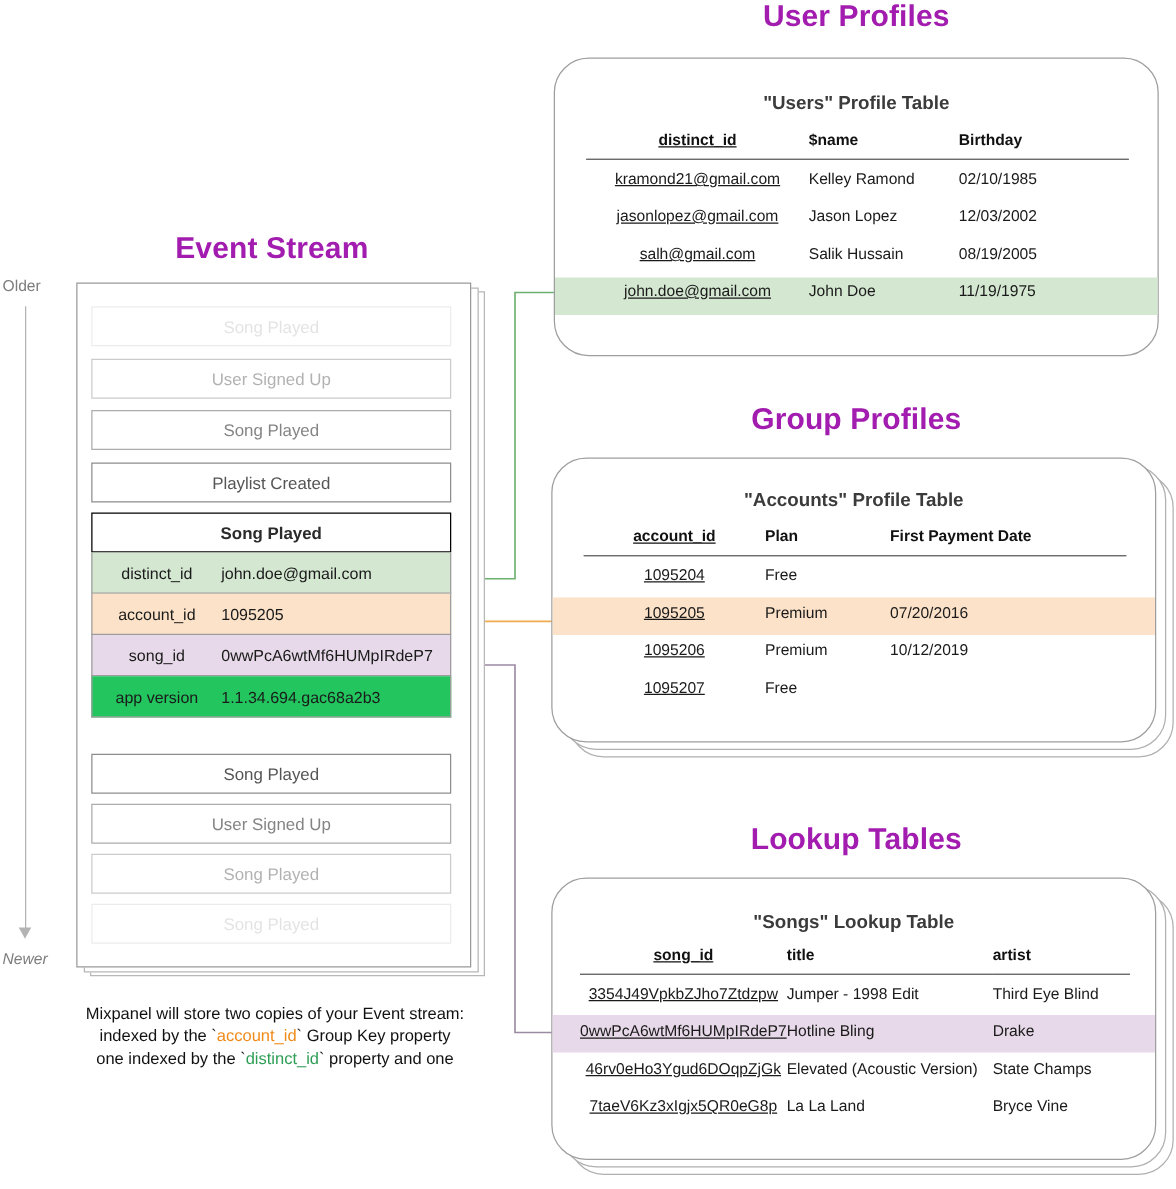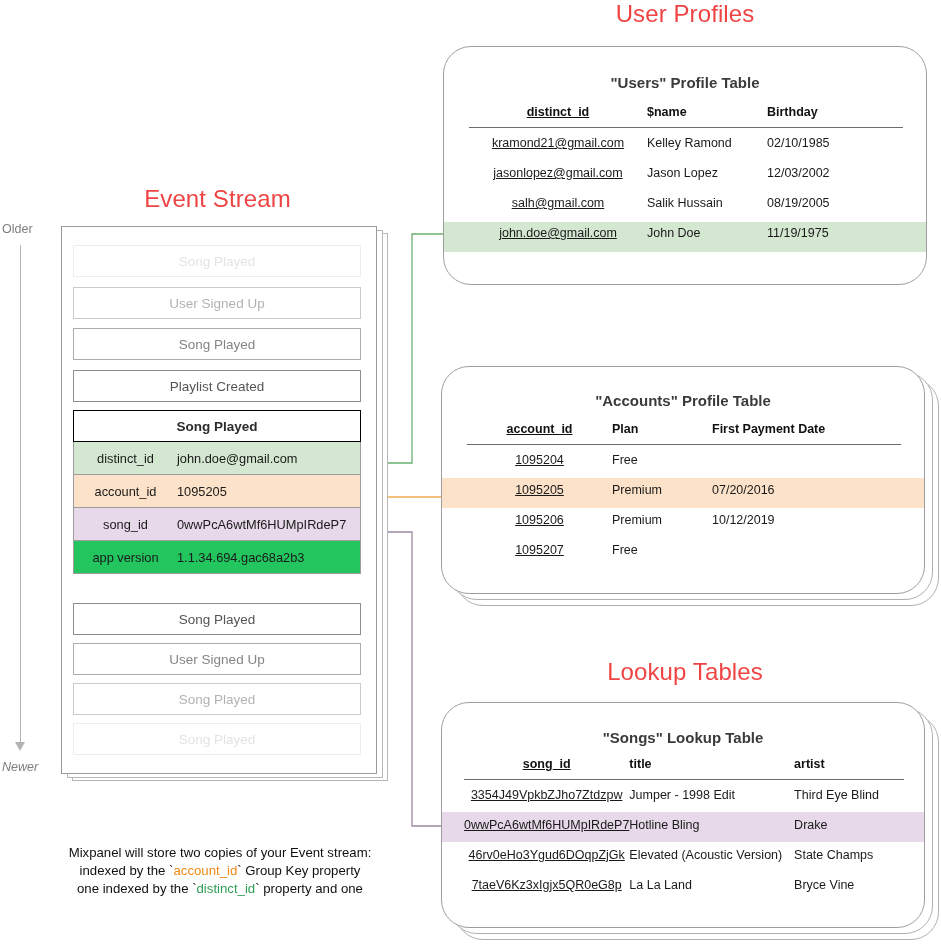--- a/index.html
+++ b/index.html
@@ -20,22 +20,22 @@
     position: absolute;
     inset: 0;
     width: 941px;
     height: 951px;
   }
 
   
   .section-title {
     position: absolute;
     font-size: 24px;
-    font-weight: 400;
-    color: #ef4444;
+    font-weight: 700;
+    color: #a21caf;
     text-align: center;
     letter-spacing: 0.1px;
     white-space: nowrap;
   }
 
   
   #event-stream-title { left: 60px; top: 185px; width: 315px; }
 
   .es-shadow {
     position: absolute;
@@ -142,21 +142,20 @@
 
   .caption {
     position: absolute;
     left: 40px;
     top: 802px;
     width: 360px;
     text-align: center;
     font-size: 13.2px;
     line-height: 18px;
     color: #111111;
-    margin-top: 42px;
   }
   .caption .tok-green { color: #2e9e56; }
   .caption .tok-orange { color: #f08a18; }
 
   
   .card-stack { position: absolute; }
   .card-back {
     position: absolute;
     border: 1.5px solid #b0b0b0;
     border-radius: 28px;
@@ -331,20 +330,21 @@
           <tr>
             <td class="col-key keycell"><span>john.doe@gmail.com</span></td>
             <td class="col-plain">John Doe</td>
             <td class="col-plain">11/19/1975</td>
           </tr>
         </tbody>
       </table>
     </div>
   </div>
 
+  <div class="section-title" id="group-profiles-title" style="left:443px; top:322px; width:484px;">Group Profiles</div>
 
   <div class="card-stack" style="left:441px; top:366px; width:500px; height:250px;">
     <div class="card-back" style="left:14px; top:12px; width:484px; height:228px;"></div>
     <div class="card-back" style="left:8px; top:6px;  width:484px; height:228px;"></div>
     <div class="card-front" style="width:484px; height:228px;">
       <div class="table-title" style="top:25px;">"Accounts" Profile Table</div>
       <div class="hl-band band-orange" style="top:111px; width:484px;"></div>
       <table class="dtable" style="left:25px; top:55px; width:434px;">
         <thead>
           <tr>

